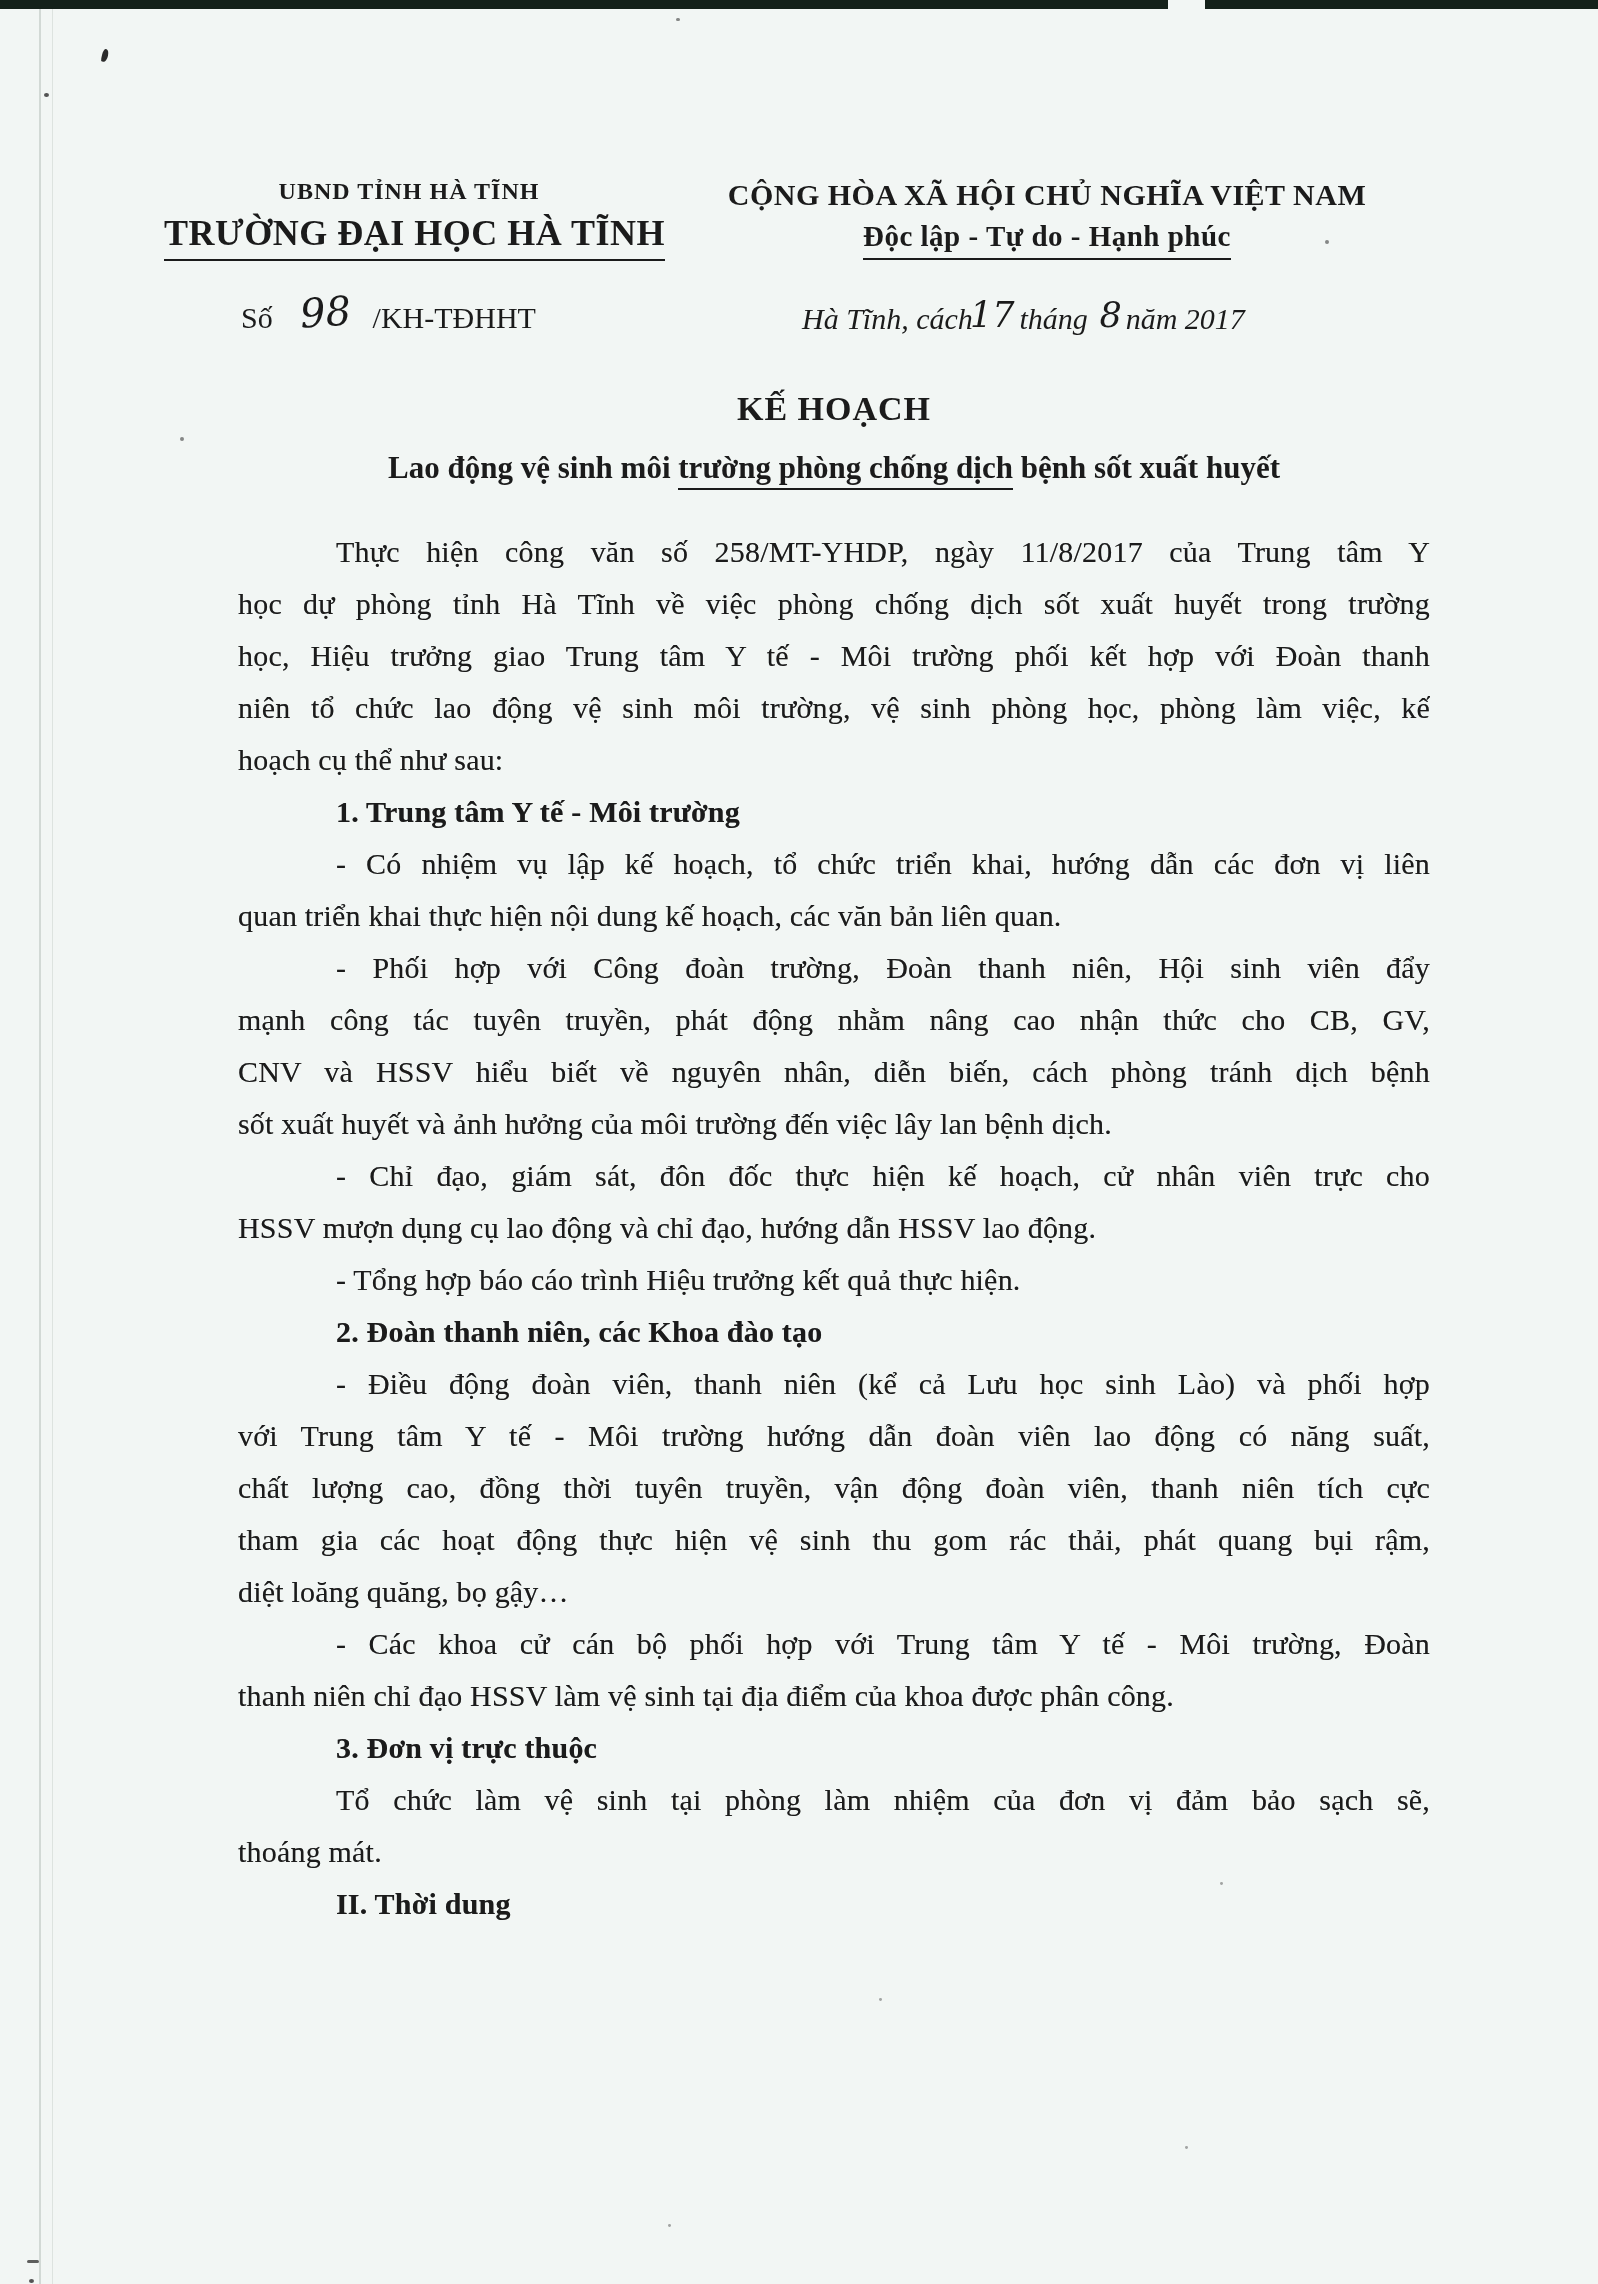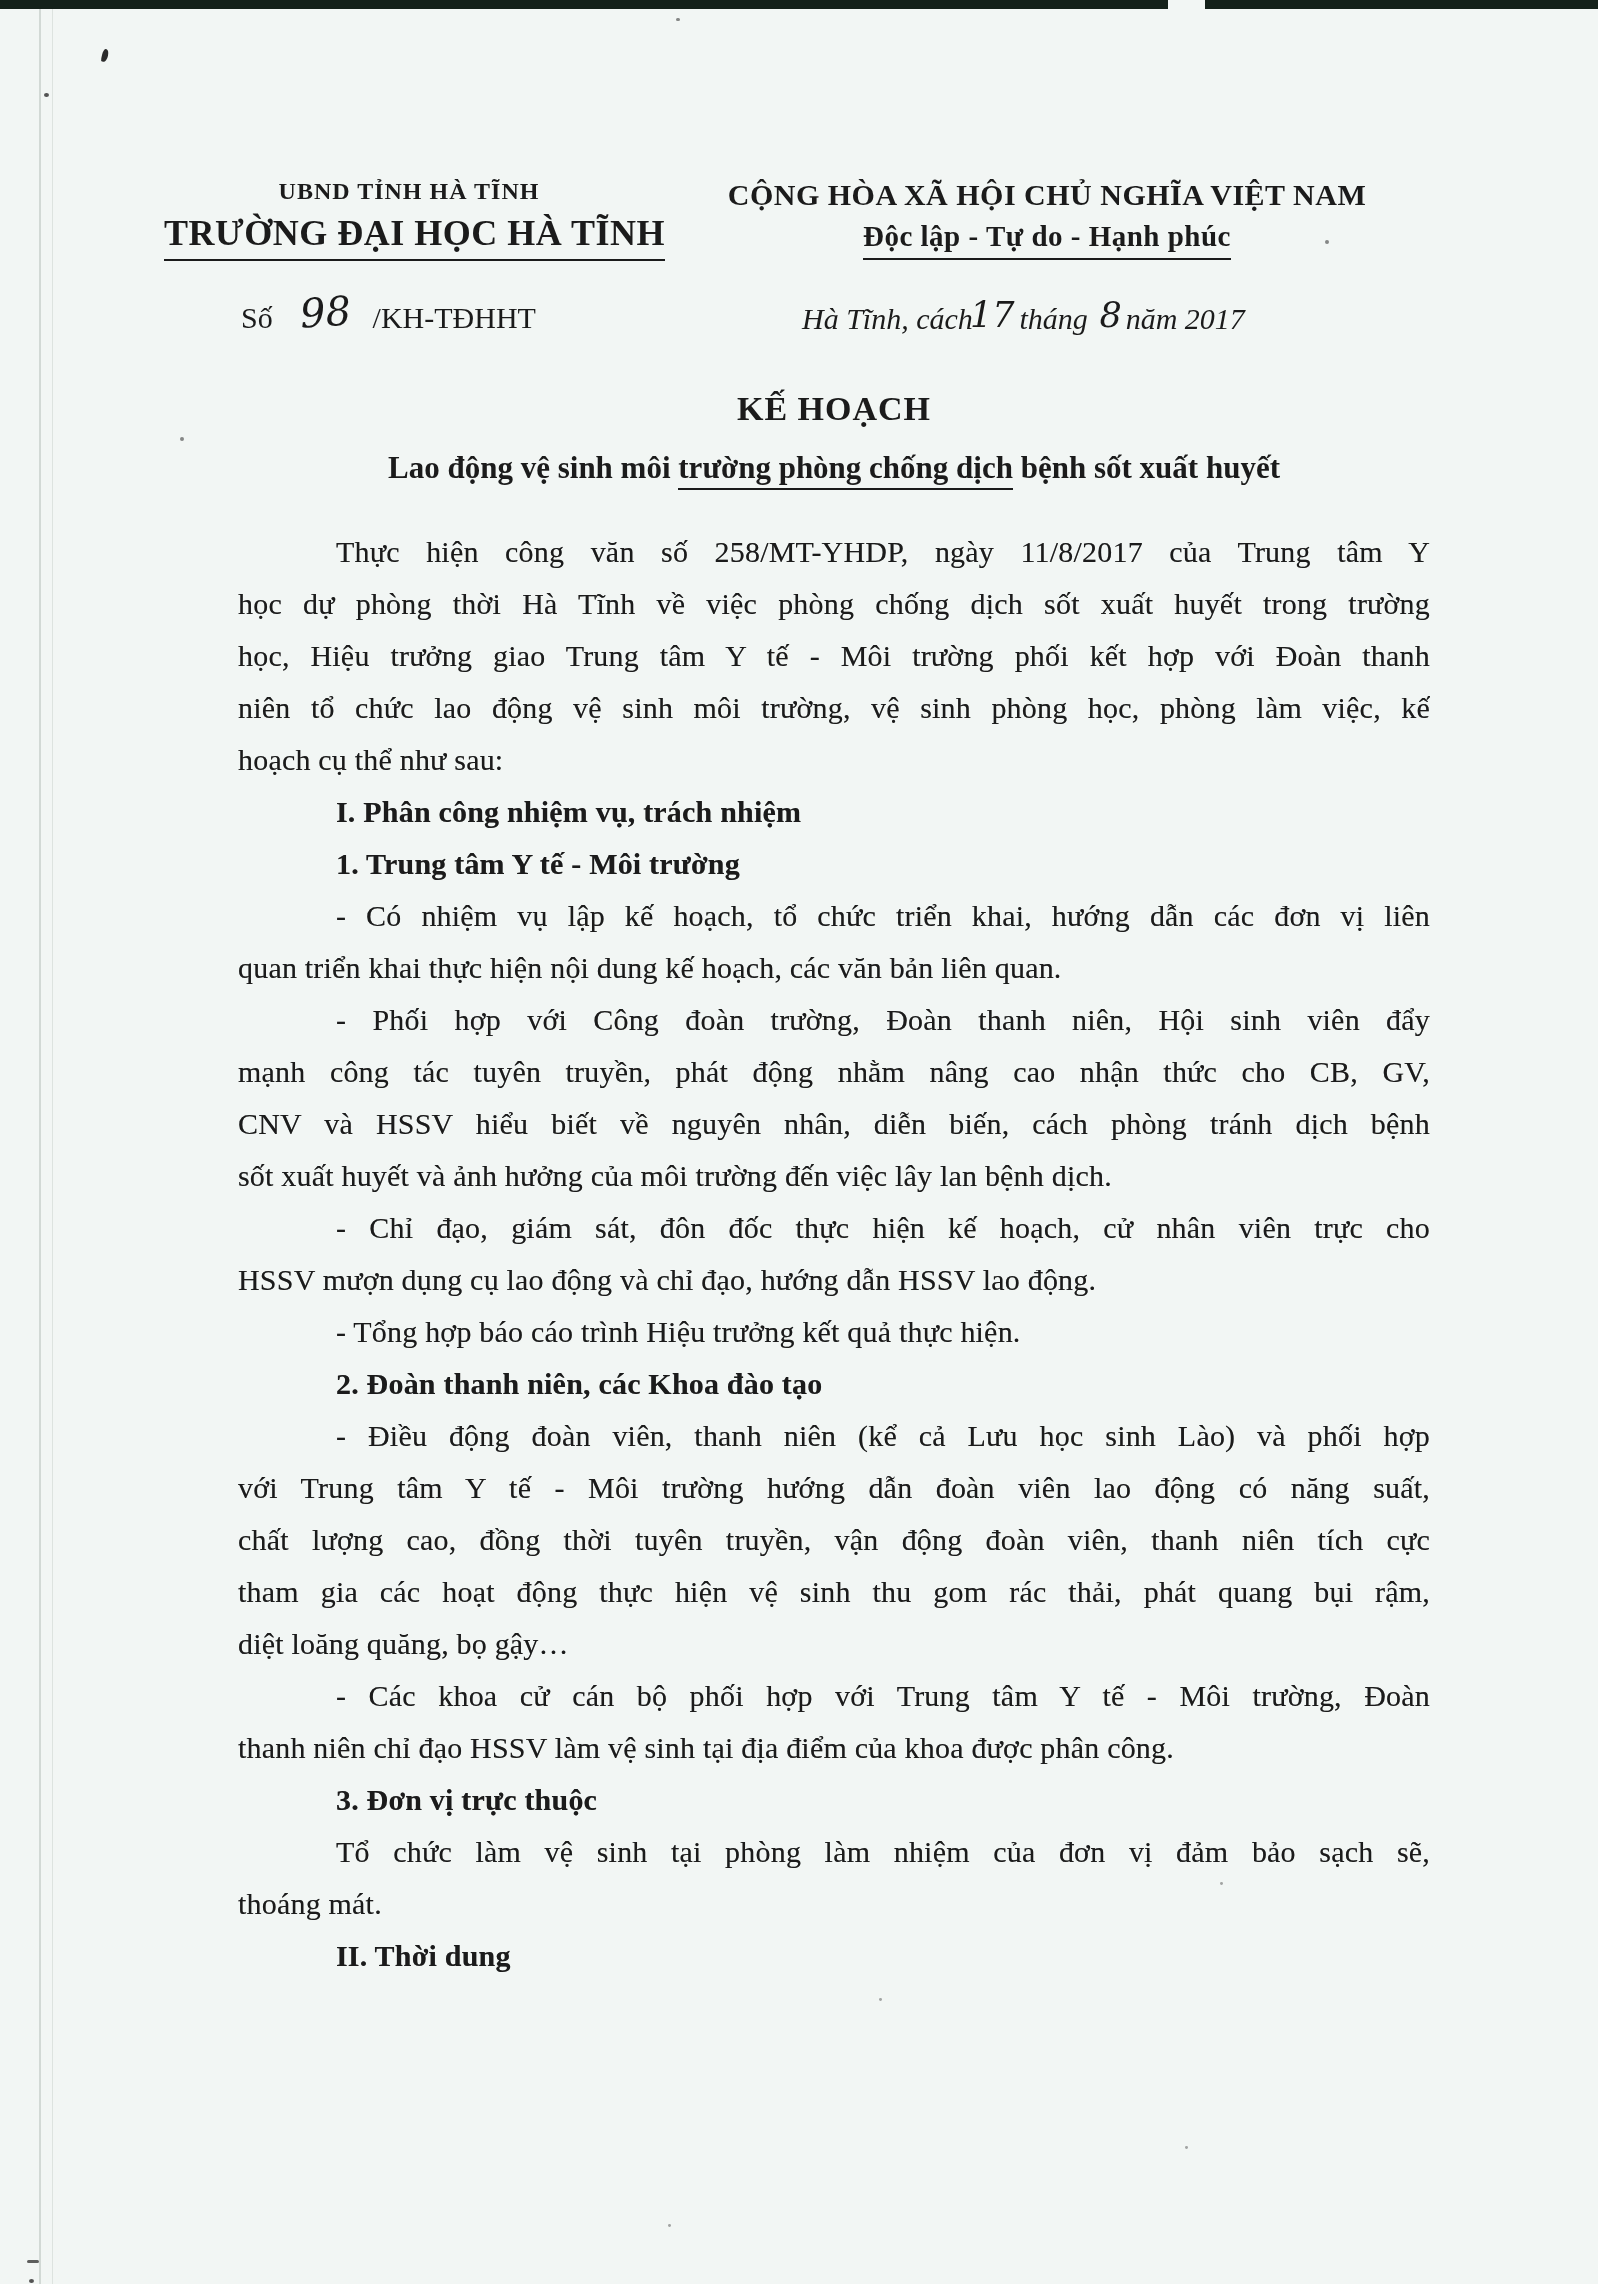--- a/index.html
+++ b/index.html
@@ -93,25 +93,24 @@
 
   <div class="doc-number"><span>Số</span><span class="hand">98</span><span>/KH-TĐHHT</span></div>
 
   <div class="date-line"><span>Hà Tĩnh, cách</span><span class="hand day">17</span><span>tháng</span><span class="hand month">8</span><span>năm 2017</span></div>
 
   <div class="title-block title-sub" style="position:absolute;"><span>Lao động vệ sinh môi </span><span class="u">trường phòng chống dịch</span><span> bệnh sốt xuất huyết</span></div>
   <div class="title-block title-main" style="position:absolute;">KẾ HOẠCH</div>
 
   <div class="doc-body">
       <div class="line indent jfull">Thực hiện công văn số 258/MT-YHDP, ngày 11/8/2017 của Trung tâm Y</div>
-      <div class="line jfull">học dự phòng thời Hà Tĩnh về việc phòng chống dịch sốt xuất huyết trong trường</div>
+      <div class="line jfull">học dự phòng tỉnh Hà Tĩnh về việc phòng chống dịch sốt xuất huyết trong trường</div>
       <div class="line jfull">học, Hiệu trưởng giao Trung tâm Y tế - Môi trường phối kết hợp với Đoàn thanh</div>
       <div class="line jfull">niên tổ chức lao động vệ sinh môi trường, vệ sinh phòng học, phòng làm việc, kế</div>
       <div class="line">hoạch cụ thể như sau:</div>
-      <div class="line bold indent">I. Phân công nhiệm vụ, trách nhiệm</div>
       <div class="line bold indent">1. Trung tâm Y tế - Môi trường</div>
       <div class="line indent jfull">- Có nhiệm vụ lập kế hoạch, tổ chức triển khai, hướng dẫn các đơn vị liên</div>
       <div class="line">quan triển khai thực hiện nội dung kế hoạch, các văn bản liên quan.</div>
       <div class="line indent jfull">- Phối hợp với Công đoàn trường, Đoàn thanh niên, Hội sinh viên đẩy</div>
       <div class="line jfull">mạnh công tác tuyên truyền, phát động nhằm nâng cao nhận thức cho CB, GV,</div>
       <div class="line jfull">CNV và HSSV hiểu biết về nguyên nhân, diễn biến, cách phòng tránh dịch bệnh</div>
       <div class="line">sốt xuất huyết và ảnh hưởng của môi trường đến việc lây lan bệnh dịch.</div>
       <div class="line indent jfull">- Chỉ đạo, giám sát, đôn đốc thực hiện kế hoạch, cử nhân viên trực cho</div>
       <div class="line">HSSV mượn dụng cụ lao động và chỉ đạo, hướng dẫn HSSV lao động.</div>
       <div class="line indent">- Tổng hợp báo cáo trình Hiệu trưởng kết quả thực hiện.</div>

